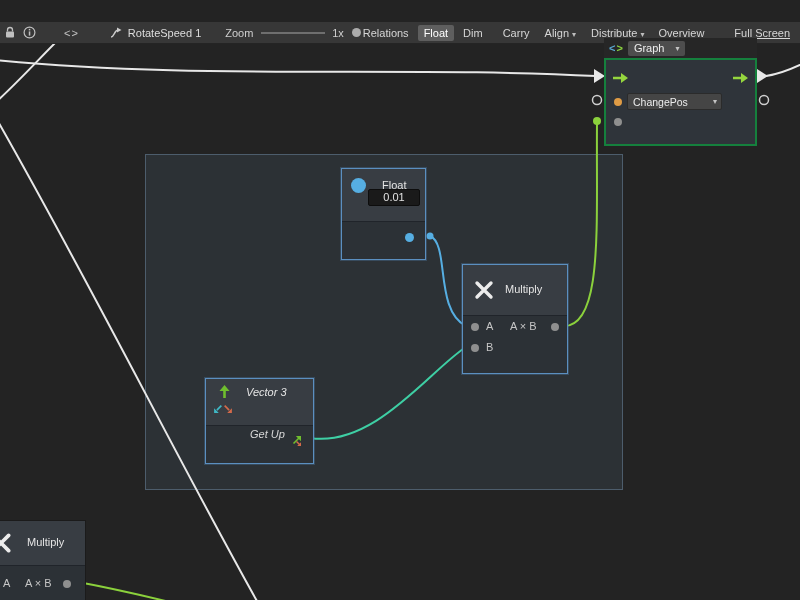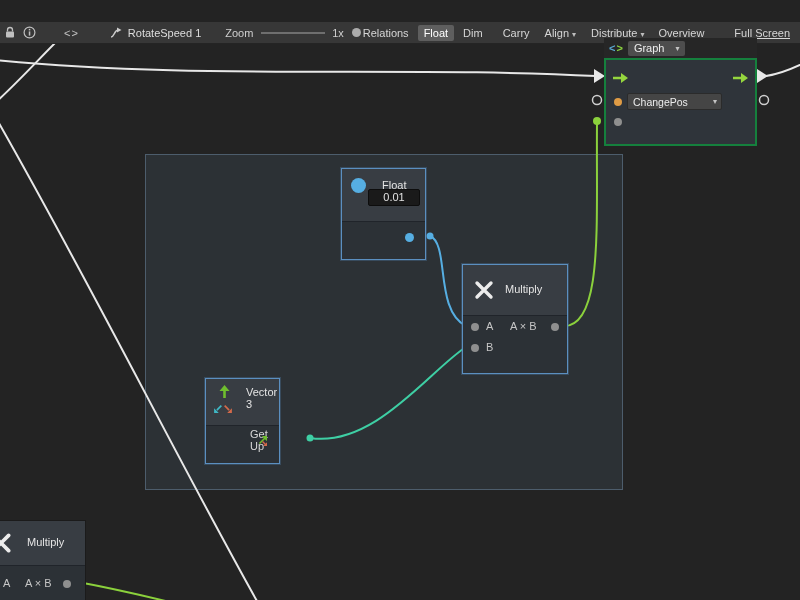--- a/index.html
+++ b/index.html
@@ -164,21 +164,21 @@
         <span class="ntitle" style="position:absolute;left:42px;top:18px;">Multiply</span>
       </div>
       <span class="pdot" style="left:8px;top:58px;"></span>
       <span class="plabel" style="position:absolute;left:23px;top:55px;">A</span>
       <span class="plabel" style="position:absolute;left:47px;top:55px;">A × B</span>
       <span class="pdot" style="right:8px;top:58px;"></span>
       <span class="pdot" style="left:8px;top:79px;"></span>
       <span class="plabel" style="position:absolute;left:23px;top:76px;">B</span>
     </div>
 
-    <div class="node selected" style="left:205px;top:334px;width:75px;height:86px;">
+    <div class="node selected" style="left:205px;top:334px;width:109px;height:86px;font-style:italic;">
       <div class="nheader" style="height:46px;">
         <span style="position:absolute;left:12px;top:5px;">
           <svg width="13" height="15" viewBox="0 0 13 15">
               <path d="M6.5 14 V5.5" stroke="#6fbe2e" stroke-width="2.6"></path>
               <path d="M1.5 7 L6.5 1 L11.5 7 z" fill="#6fbe2e"></path>
             </svg>
         </span>
         <span class="ntitle" style="position:absolute;left:40px;top:7px;">Vector 3</span>
         <span style="position:absolute;left:7px;top:25px;">
           <svg width="10" height="10" viewBox="0 0 9 9">

